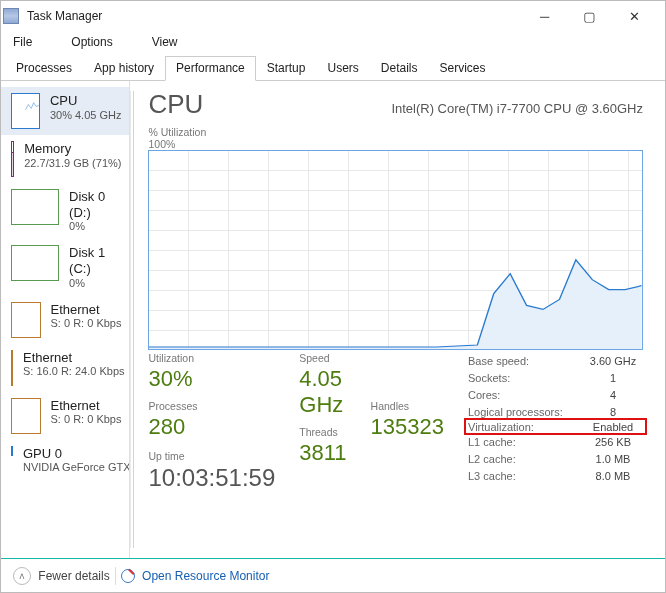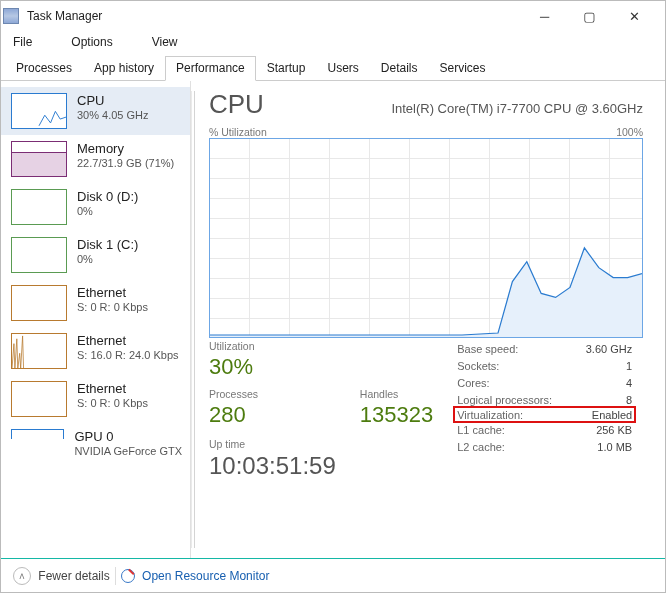--- a/index.html
+++ b/index.html
@@ -100,38 +100,38 @@
     position: relative;
   }
   .main .divider-left {
     position: absolute; left: 3px; top: 10px; bottom: 10px;
     width: 1px; background: #d4d4d4;
     box-shadow: -3px 0 0 #eaeaea;
   }
   .hdr { display: flex; align-items: baseline; margin-bottom: 4px;}
   .hdr h1 { font-size: 26px; font-weight: 400; margin: 0; flex: 1; color: #555;}
   .hdr .subtitle { font-size: 13px; color: #555; white-space: nowrap;}
-  .chart-labels { display: flex; justify-content: space-between; font-size: 10.5px; color: #777; margin-top: 6px;}
+  .chart-labels { display: flex; justify-content: space-between; font-size: 10.5px; color: #777; margin-top: 6px; flex-direction: column;}
   .chartbox {
     height: 200px;
     border: 1px solid #6ca6e5;
     position: relative;
     background:
       repeating-linear-gradient(to bottom, transparent 0, transparent 19px, #e8e8e8 19px, #e8e8e8 20px),
       repeating-linear-gradient(to right, transparent 0, transparent 39px, #e8e8e8 39px, #e8e8e8 40px);
   }
   .chartbox svg { position: absolute; inset: 0; }
   .chart-bottom { display: flex; justify-content: space-between; font-size: 10.5px; color: #777; margin-top: 2px; margin-bottom: 12px;}
   .stats { display: flex; gap: 24px; }
   .statcol .lbl { font-size: 10.5px; color: #777; margin-top: 2px;}
   .statcol .val { font-size: 22px; color: #4d7c0f; font-weight: 400; margin: 2px 0 8px 0;}
   .info-table { font-size: 11px; color: #555; margin-top: 2px;}
   .info-table .row { display: flex; height: 17px; align-items: center;}
   .info-table .k { width: 115px; color: #666;}
-  .info-table .v { width: 60px; text-align: right; color: #444;}
+  .info-table .v { width: 60px; text-align: center; color: #444;}
   .hl-row { border: 2px solid #d11; margin: -2px -4px; padding: 0 2px; height: 17px !important;}
   .uptime-lbl { font-size: 10.5px; color: #777; margin-top: 10px;}
   .uptime-val { font-size: 24px; color: #555; font-weight: 400; margin-top: 2px;}
   .footer {
     height: 34px;
     display: flex; align-items: center;
     padding: 0 12px; gap: 5px;
     font-size: 12px;
     color: #444;
   }
@@ -280,20 +280,30 @@
           <div class="val">30%</div>
         </div>
         <div class="statcol">
           <div class="lbl">Processes</div>
           <div class="val">280</div>
         </div>
         <div class="uptime-lbl">Up time</div>
         <div class="uptime-val">10:03:51:59</div>
       </div>
 
+      <div>
+        <div class="statcol">
+          <div class="lbl">Speed</div>
+          <div class="val">4.05 GHz</div>
+        </div>
+        <div class="statcol">
+          <div class="lbl">Threads</div>
+          <div class="val">3811</div>
+        </div>
+      </div>
 
       <div>
         <div class="statcol">
           <div class="lbl" style="visibility:hidden">.</div>
           <div class="val" style="visibility:hidden">.</div>
         </div>
         <div class="statcol">
           <div class="lbl">Handles</div>
           <div class="val">135323</div>
         </div>
@@ -320,20 +330,24 @@
             <div class="k">Virtualization:</div>
             <div class="v">Enabled</div>
           </div>
           <div class="row">
             <div class="k">L1 cache:</div>
             <div class="v">256 KB</div>
           </div>
           <div class="row">
             <div class="k">L2 cache:</div>
             <div class="v">1.0 MB</div>
+          </div>
+          <div class="row">
+            <div class="k">L3 cache:</div>
+            <div class="v">8.0 MB</div>
           </div>
         </div>
     </div>
   </div>
 </div>
 
 <div class="footer">
   <span>
     <span class="chev">˄</span>
     <span>Fewer details</span>

